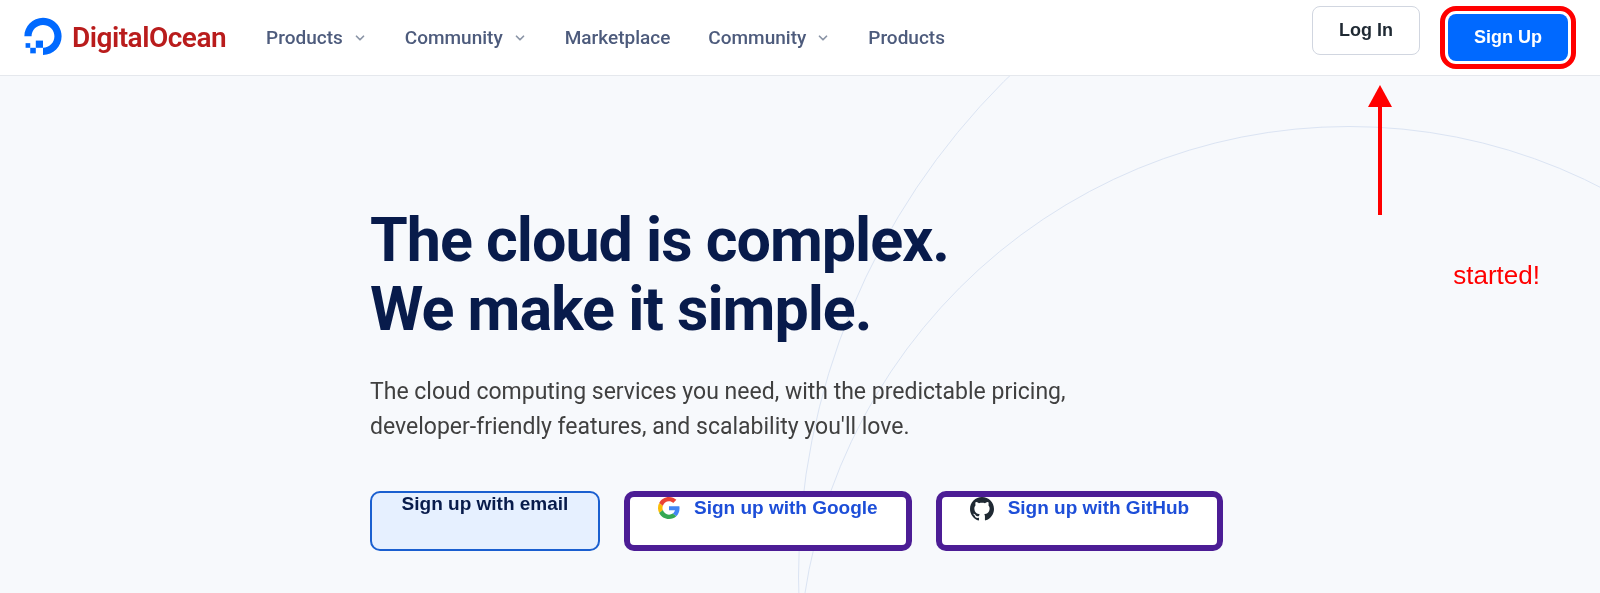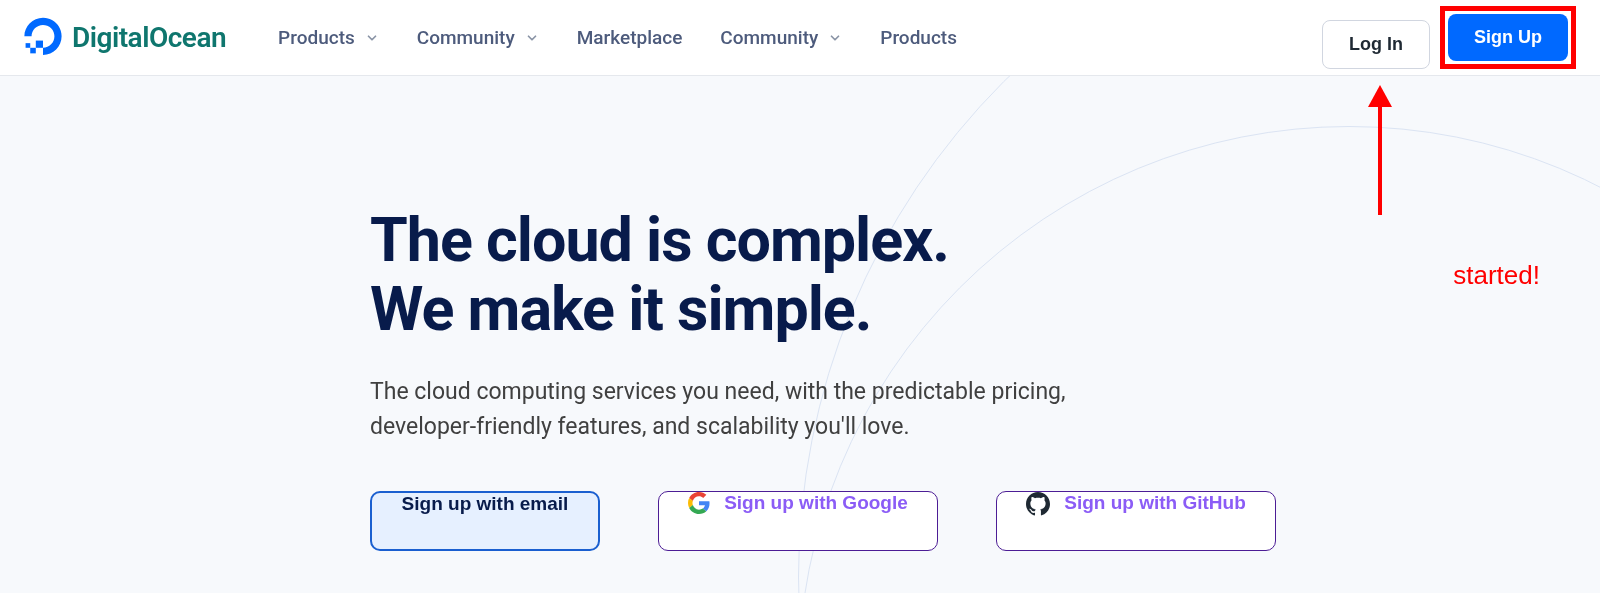--- a/index.html
+++ b/index.html
@@ -30,50 +30,49 @@
     .logo {
       display: flex;
       align-items: center;
       gap: 10px;
       margin-right: 40px;
       cursor: pointer;
     }
     .logo-text {
       font-size: 28px;
       font-weight: 600;
-      color: #0f766e;
+      color: #b91c1c;
       letter-spacing: -0.5px;
     }
     .nav {
       display: flex;
       align-items: center;
       gap: 38px;
-      margin-left: 12px;
     }
     .nav-item {
       display: flex;
       align-items: center;
       gap: 10px;
       font-size: 19px;
       color: #4d5b7c;
       font-weight: 500;
       cursor: pointer;
     }
     .chevron-down {
       width: 14px;
       height: 14px;
       display: inline-flex;
       align-items: center;
       justify-content: center;
     }
     .header-actions {
       margin-left: auto;
       display: flex;
-      align-items: flex-end;
-      gap: 10px;
+      align-items: flex-start;
+      gap: 20px;
     }
     .btn {
       font-size: 18px;
       font-weight: 600;
       padding: 13px 26px;
       border-radius: 8px;
       cursor: pointer;
       border: none;
     }
     .btn-login {
@@ -81,21 +80,21 @@
       color: #1f2933;
       border: 1px solid #d1d6e0;
     }
     .btn-signup {
       background: #0069ff;
       color: #fff;
       border: none;
     }
     .signup-highlight-box {
       border: 5px solid #ff0000;
-      border-radius: 0;
+      border-radius: 16px;
       padding: 3px;
       display: inline-flex;
     }
     
     
     .hero {
       background: #f7f9fc;
       height: calc(593px - 76px);
       position: relative;
       overflow: hidden;
@@ -159,24 +158,23 @@
       min-width: 250px;
     }
     .signup-email {
       background: #e6f0ff;
       border: 2px solid #1a5fd0;
       color: #081b4b;
       min-width: 230px;
     }
     .signup-oauth {
       background: #fff;
-      border: 1px solid #4c1d95;
-      color: #8b5cf6;
+      border: 6px solid #4c1d95;
+      color: #1d4ed8;
       min-width: 280px;
-      margin-left: 34px;
     }
     
     
     .annotation {
       position: absolute;
       right: 130px;
       top: 70px;
       z-index: 20;
       text-align: center;
       pointer-events: none;

